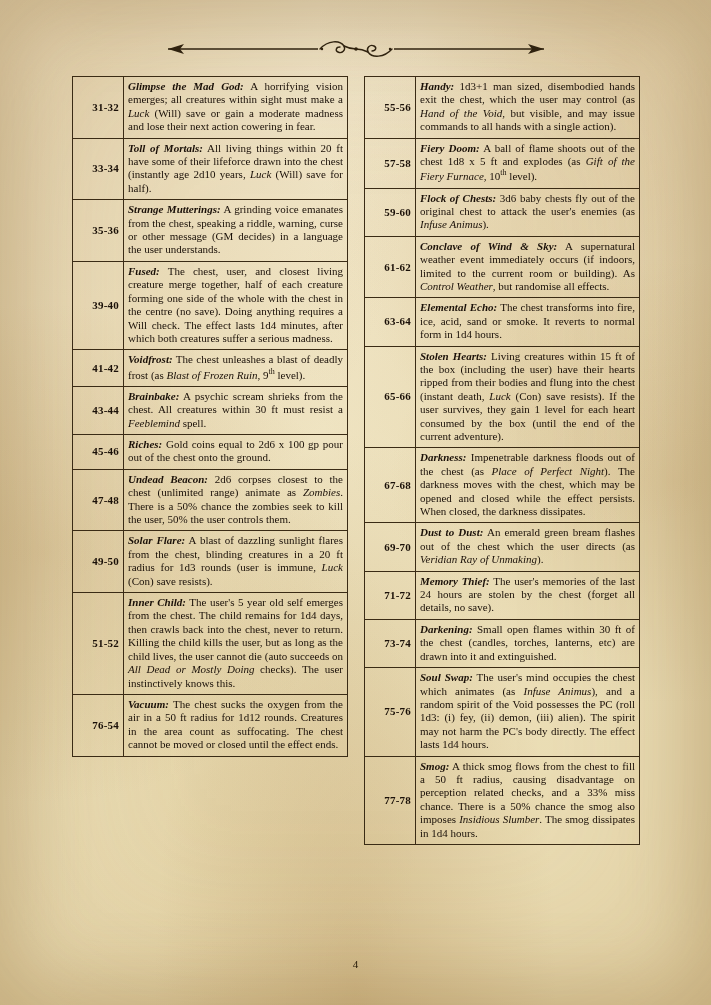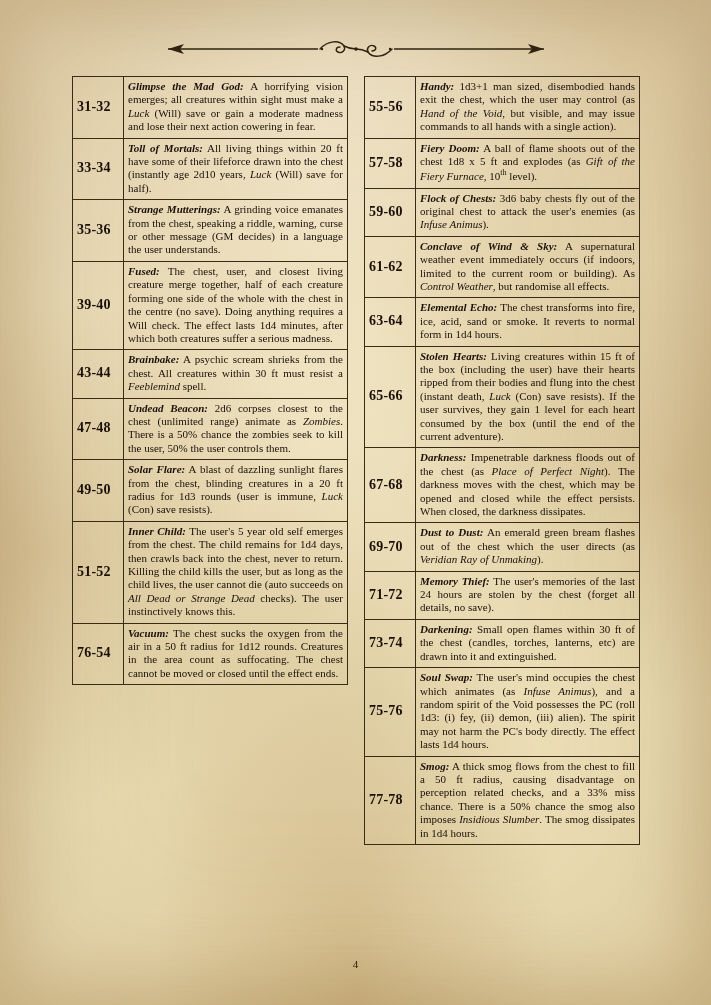--- a/index.html
+++ b/index.html
@@ -70,22 +70,22 @@
     width: 100%;
     table-layout: fixed;
   }
   table.eff td {
     border: 1px solid #3a2b15;
     vertical-align: middle;
     padding: 3px 4px 4px 4px;
   }
   td.range {
     width: 42px;
-    text-align: left;
-    font-size: 14px;
+    text-align: right;
+    font-size: 11px;
     font-weight: bold;
     letter-spacing: 0.2px;
   }
   td.desc {
     font-size: 11px;
     line-height: 1.22;
     text-align: justify;
     text-justify: inter-word;
     hyphens: auto;
   }
@@ -159,34 +159,42 @@
             </tr>
             <tr>
               <td class="range">35-36</td>
               <td class="desc"><span class="nm">Strange Mutterings:</span> A grinding voice emanates from the chest, speaking a riddle, warning, curse or other message (GM decides) in a language the user understands.</td>
             </tr>
             <tr>
               <td class="range">39-40</td>
               <td class="desc"><span class="nm">Fused:</span> The chest, user, and closest living creature merge together, half of each creature forming one side of the whole with the chest in the centre (no save). Doing anything requires a Will check. The effect lasts 1d4 minutes, after which both creatures suffer a serious madness.</td>
             </tr>
             <tr>
+              <td class="range">41-42</td>
+              <td class="desc"><span class="nm">Voidfrost:</span> The chest unleashes a blast of deadly frost (as <i>Blast of Frozen Ruin</i>, 9<span class="sup">th</span> level).</td>
+            </tr>
+            <tr>
               <td class="range">43-44</td>
               <td class="desc"><span class="nm">Brainbake:</span> A psychic scream shrieks from the chest. All creatures within 30 ft must resist a <i>Feeblemind</i> spell.</td>
             </tr>
             <tr>
+              <td class="range">45-46</td>
+              <td class="desc"><span class="nm">Riches:</span> Gold coins equal to 2d6 x 100 gp pour out of the chest onto the ground.</td>
+            </tr>
+            <tr>
               <td class="range">47-48</td>
               <td class="desc"><span class="nm">Undead Beacon:</span> 2d6 corpses closest to the chest (unlimited range) animate as <i>Zombies</i>. There is a 50% chance the zombies seek to kill the user, 50% the user controls them.</td>
             </tr>
             <tr>
               <td class="range">49-50</td>
               <td class="desc"><span class="nm">Solar Flare:</span> A blast of dazzling sunlight flares from the chest, blinding creatures in a 20 ft radius for 1d3 rounds (user is immune, <i>Luck</i> (Con) save resists).</td>
             </tr>
             <tr>
               <td class="range">51-52</td>
-              <td class="desc"><span class="nm">Inner Child:</span> The user's 5 year old self emerges from the chest. The child remains for 1d4 days, then crawls back into the chest, never to return. Killing the child kills the user, but as long as the child lives, the user cannot die (auto succeeds on <i>All Dead or Strange Dead</i> checks). The user instinctively knows this.</td>
+              <td class="desc"><span class="nm">Inner Child:</span> The user's 5 year old self emerges from the chest. The child remains for 1d4 days, then crawls back into the chest, never to return. Killing the child kills the user, but as long as the child lives, the user cannot die (auto succeeds on <i>All Dead or Mostly Doing</i> checks). The user instinctively knows this.</td>
             </tr>
             <tr>
               <td class="range">76-54</td>
               <td class="desc"><span class="nm">Vacuum:</span> The chest sucks the oxygen from the air in a 50 ft radius for 1d12 rounds. Creatures in the area count as suffocating. The chest cannot be moved or closed until the effect ends.</td>
             </tr>
           </tbody>
       </table>
     </div>
 
     <div class="col">

